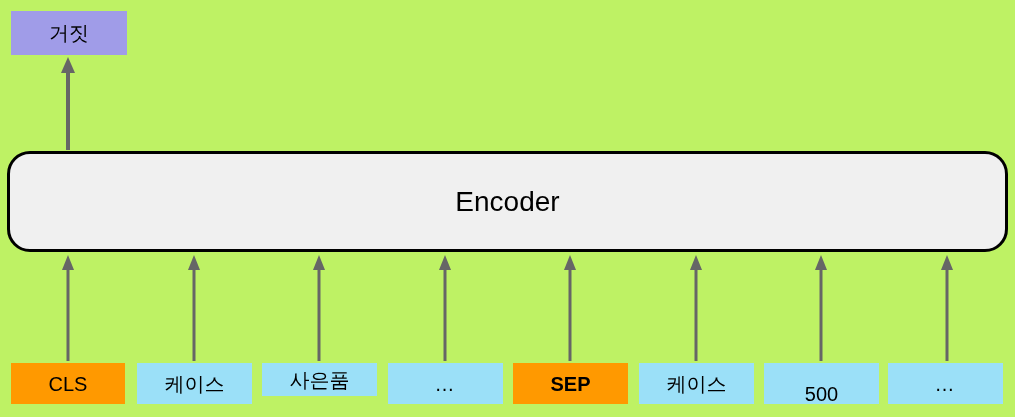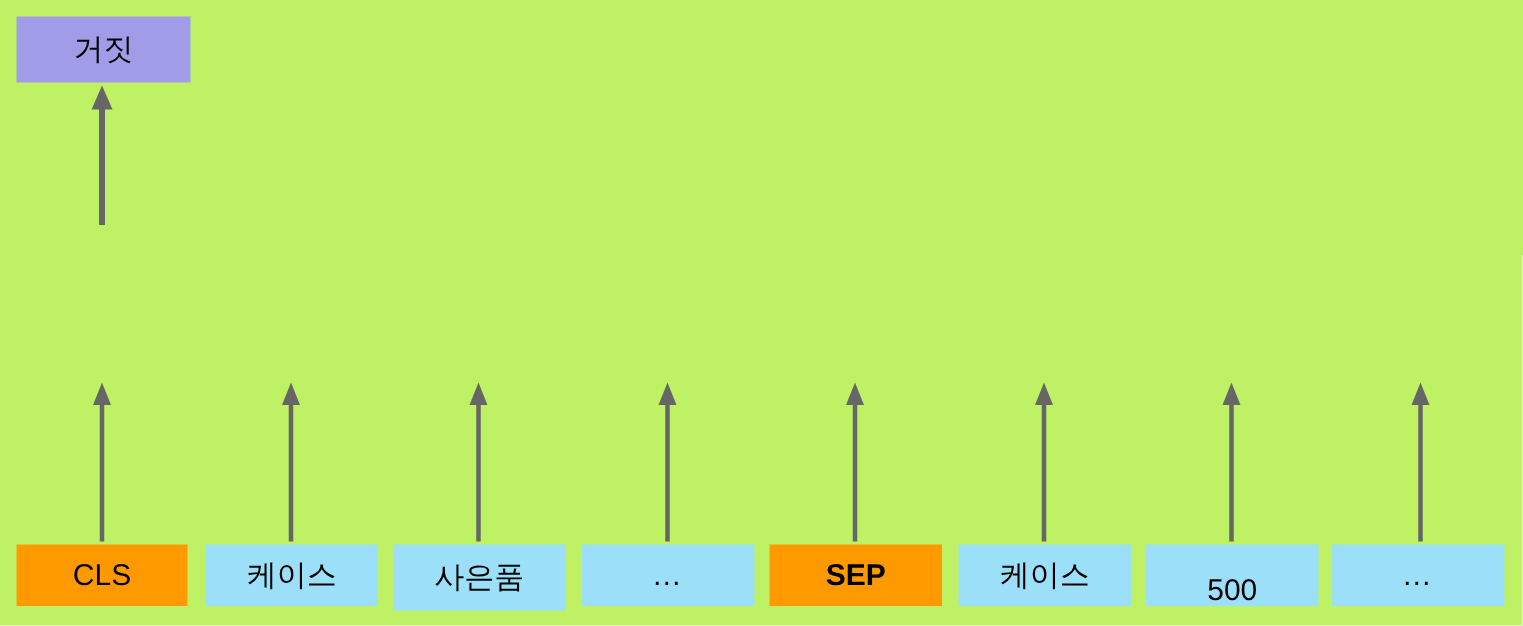--- a/index.html
+++ b/index.html
@@ -109,20 +109,23 @@
     <span class="box-text">거짓</span>
   </div>
 
   <div class="arrow arrow-top" id="output-arrow" style="left: 60px; top: 57px; height: 93px;">
     <svg width="16" height="93" viewBox="0 0 16 93" xmlns="http://www.w3.org/2000/svg">
       <line x1="8" y1="93" x2="8" y2="14" stroke="#666666" stroke-width="4"></line>
       <polygon points="8,0 1,16 15,16" fill="#666666"></polygon>
     </svg>
   </div>
 
+  <div class="encoder-box" style="left: 7px; top: 151px; width: 1001px; height: 101px; background: rgb(240, 240, 240); border-color: rgb(0, 0, 0); border-radius: 23px;">
+    <span class="box-text">Encoder</span>
+  </div>
 
   <div id="input-arrow-layer">
       <div class="arrow arrow-bottom" style="left: 60px; top: 255px; height: 106px;">
         <svg width="16" height="106" viewBox="0 0 16 106" xmlns="http://www.w3.org/2000/svg">
           <line x1="8" y1="106" x2="8" y2="13" stroke="#666666" stroke-width="3"></line>
           <polygon points="8,0 2,15 14,15" fill="#666666"></polygon>
         </svg>
       </div>
       <div class="arrow arrow-bottom" style="left: 186px; top: 255px; height: 106px;">
         <svg width="16" height="106" viewBox="0 0 16 106" xmlns="http://www.w3.org/2000/svg">
@@ -168,21 +171,21 @@
       </div>
     </div>
 
   <div id="token-layer">
       <div class="token-box" style="left: 11px; top: 363px; width: 114px; height: 41px; background: rgb(255, 153, 0);">
         <span class="box-text">CLS</span>
       </div>
       <div class="token-box" style="left: 137px; top: 363px; width: 115px; height: 41px; background: rgb(155, 224, 248);">
         <span class="box-text">케이스</span>
       </div>
-      <div class="token-box" style="left: 262px; top: 363px; width: 115px; height: 44px; background: rgb(155, 224, 248);">
+      <div class="token-box" style="left: 262px; top: 363px; width: 115px; height: 33px; background: rgb(155, 224, 248);">
         <span class="box-text">사은품</span>
       </div>
       <div class="token-box token-ellipsis" style="left: 388px; top: 363px; width: 115px; height: 41px; background: rgb(155, 224, 248);">
         <span class="box-text">…</span>
       </div>
       <div class="token-box" style="left: 513px; top: 363px; width: 115px; height: 41px; background: rgb(255, 153, 0); font-weight: bold;">
         <span class="box-text">SEP</span>
       </div>
       <div class="token-box" style="left: 639px; top: 363px; width: 115px; height: 41px; background: rgb(155, 224, 248);">
         <span class="box-text">케이스</span>

